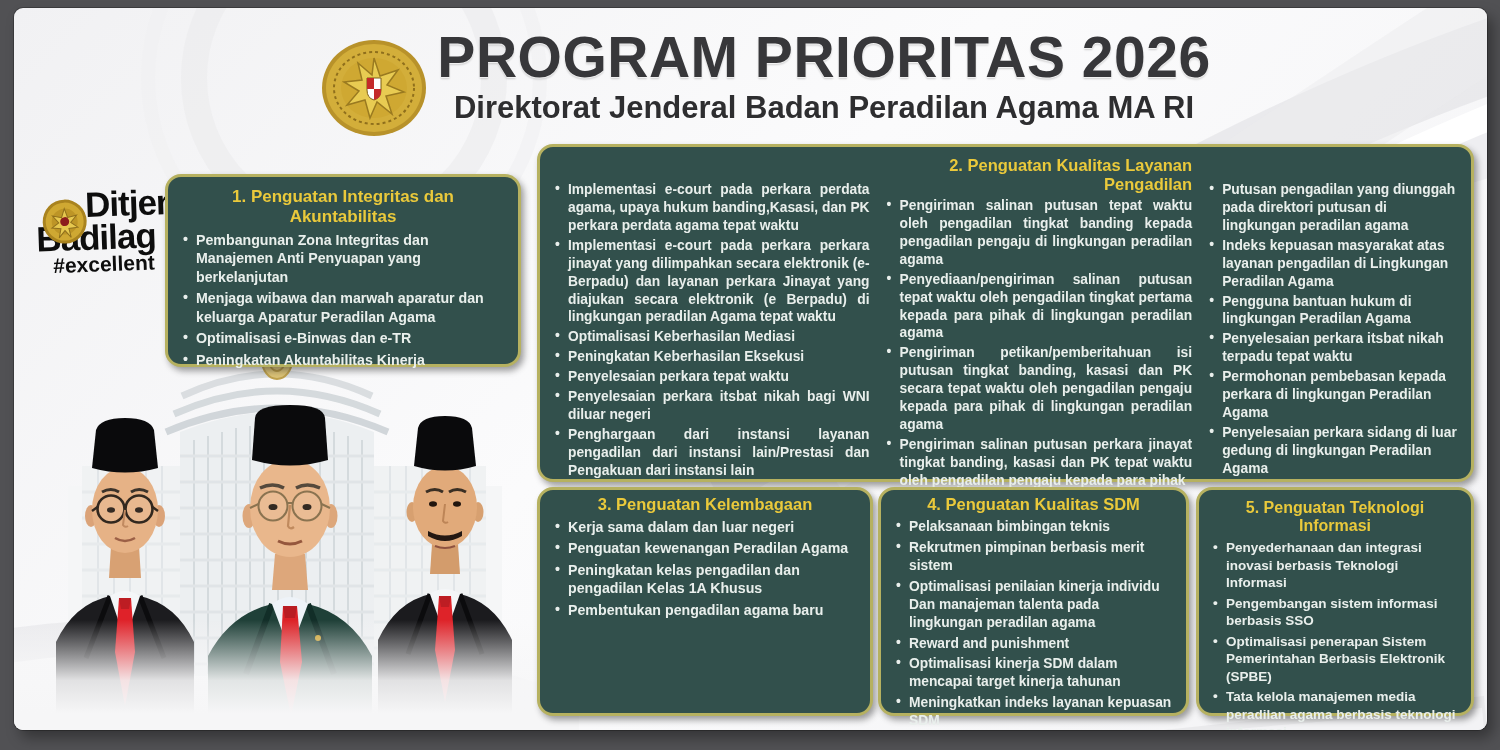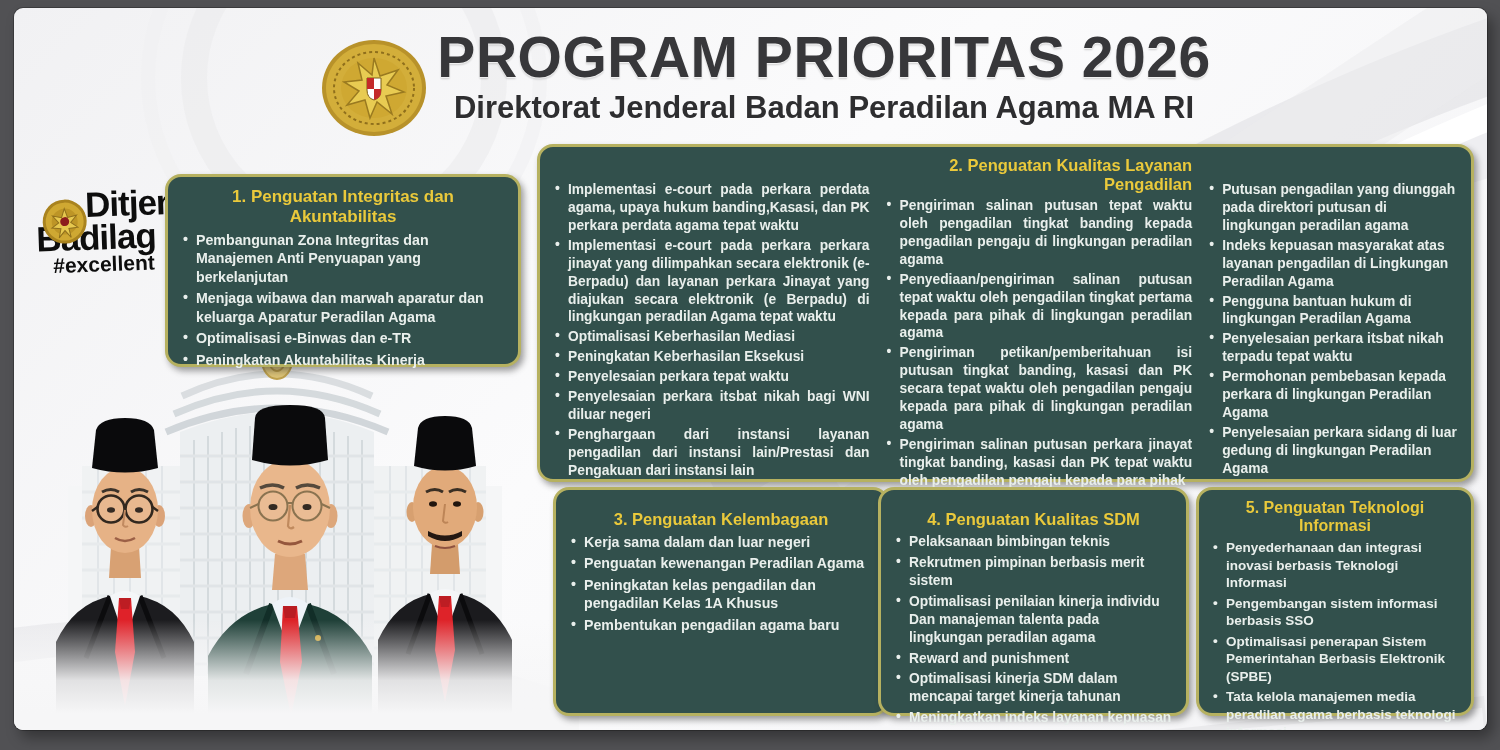--- a/index.html
+++ b/index.html
@@ -44,22 +44,22 @@
   .box1{left:151px;top:138px;width:356px;height:193px;padding:10px 13px;margin-top:28px;}
   .box1 h3{font-size:17px;}
 
   .box2{left:523px;top:136px;width:937px;height:338px;padding:9px 13px;}
   .b2grid{display:grid;grid-template-columns:1.06fr 1.03fr 0.84fr;column-gap:15px;height:100%;}
   .b2grid .colpad{padding-top:25px;}
   .box2 li{font-size:13.8px;margin-bottom:2px;}
   .box2 .just li{text-align:justify;}
   .box2 h3{margin-bottom:3px;text-align:right;}
 
-  .box3{left:523px;top:479px;width:336px;height:229px;padding:20px 13px;margin-left:16px;}
-  .box4{left:864px;top:479px;width:311px;height:229px;padding:20px 13px;}
+  .box3{left:523px;top:479px;width:336px;height:229px;padding:5px 13px;}
+  .box4{left:864px;top:479px;width:311px;height:229px;padding:5px 13px;}
   .box4 li{font-size:13.8px;}
   .box5{left:1182px;top:479px;width:278px;height:229px;padding:9px 12px;}
   .box5 li{font-size:13.5px;}
   .box5 h3{font-size:16px;}
 </style>
 </head>
 <body>
 
 <div class="stage">
   <div class="card">

